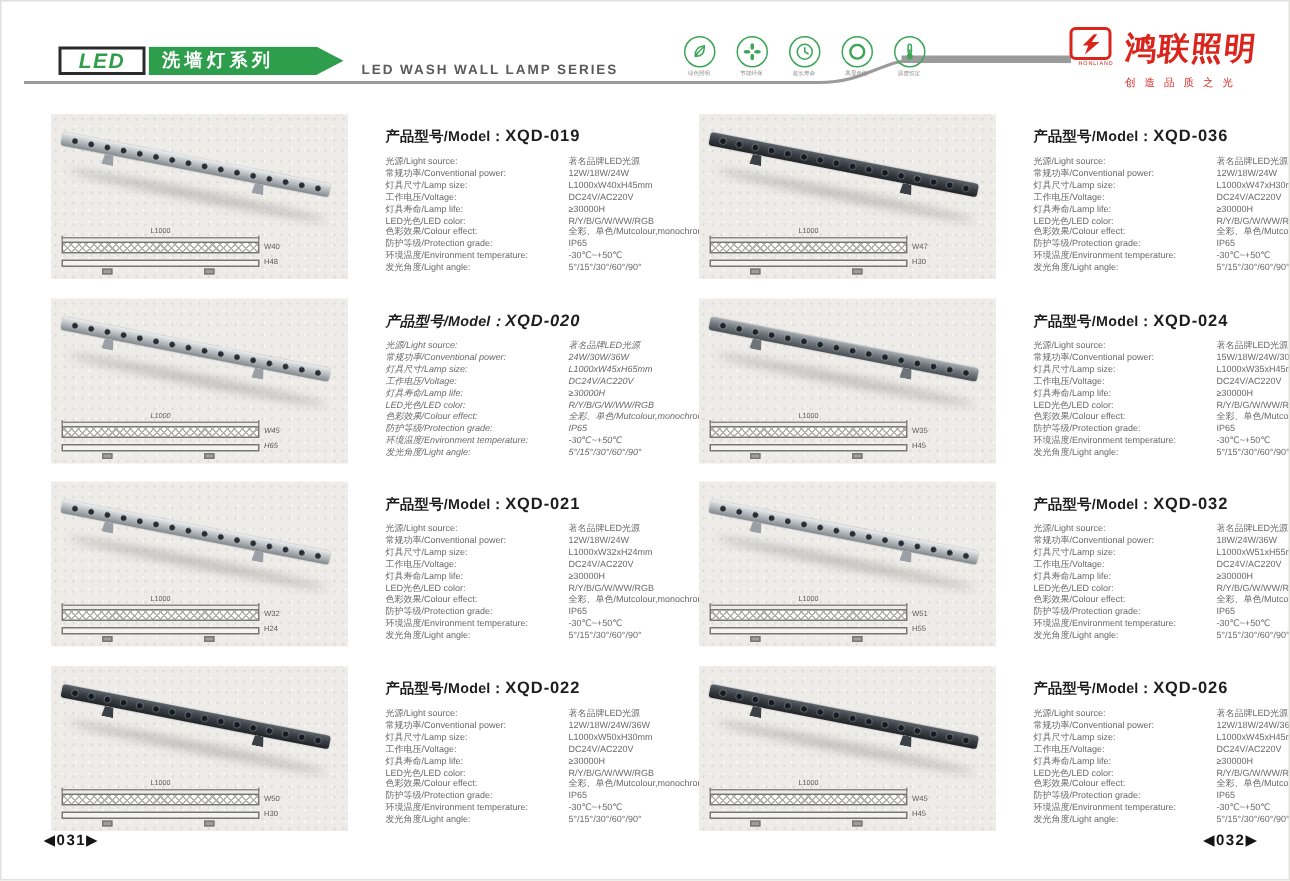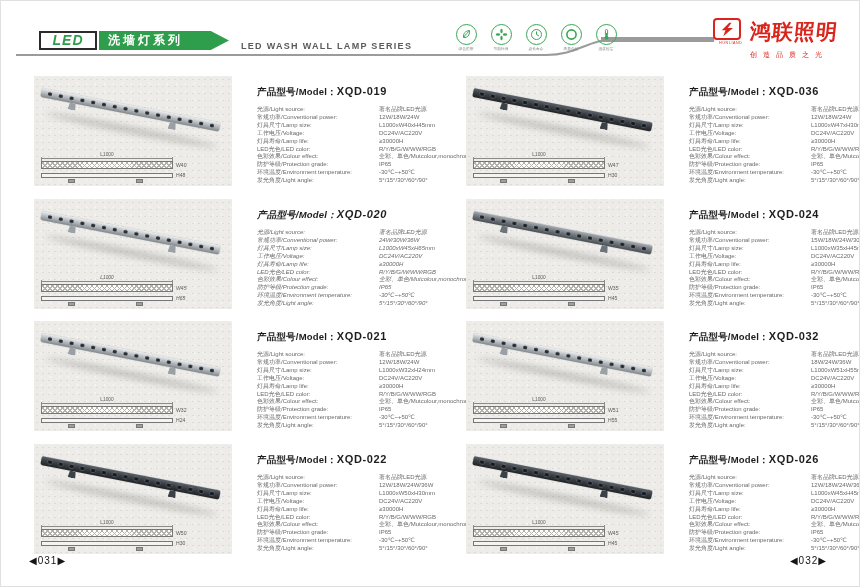--- a/index.html
+++ b/index.html
@@ -89,23 +89,23 @@
 
   .specs { position:absolute; left:214px; top:9px; width:203px;margin-left:12px; }
   .model { font-size:9.5px; font-weight:bold; color:#1d1d1d; margin-bottom:7px;
            letter-spacing:.2px; }
   .mno { font-size:11px; letter-spacing:.6px; }
   .row { display:flex; line-height:7.9px; font-size:6px; color:#6a6a6a; }
   .k { width:122px; flex:none; }
   .v { flex:1; white-space:nowrap; }
 
   
-  .marker { position:absolute; bottom:20px; font-size:10px; font-weight:normal;
+  .marker { position:absolute; bottom:20px; font-size:10px; font-weight:bold;
             color:#151515; letter-spacing:1px; }
-  .marker-left { left:28px; } .marker-right { right:32px; }
+  .marker-left { left:28px; } .marker-right { right:20px; }
 </style>
 </head>
 <body>
 
 <div class="page">
 
   <header>
     <svg class="swoosh" width="860" height="66" viewBox="0 0 860 66">
       <path d="M15 54 H545 C578 54 585 38 618 38 H713" fill="none" stroke="#9b9b9b" stroke-width="2"></path>
       <path d="M600 38.5 H713" fill="none" stroke="#9b9b9b" stroke-width="5"></path>

